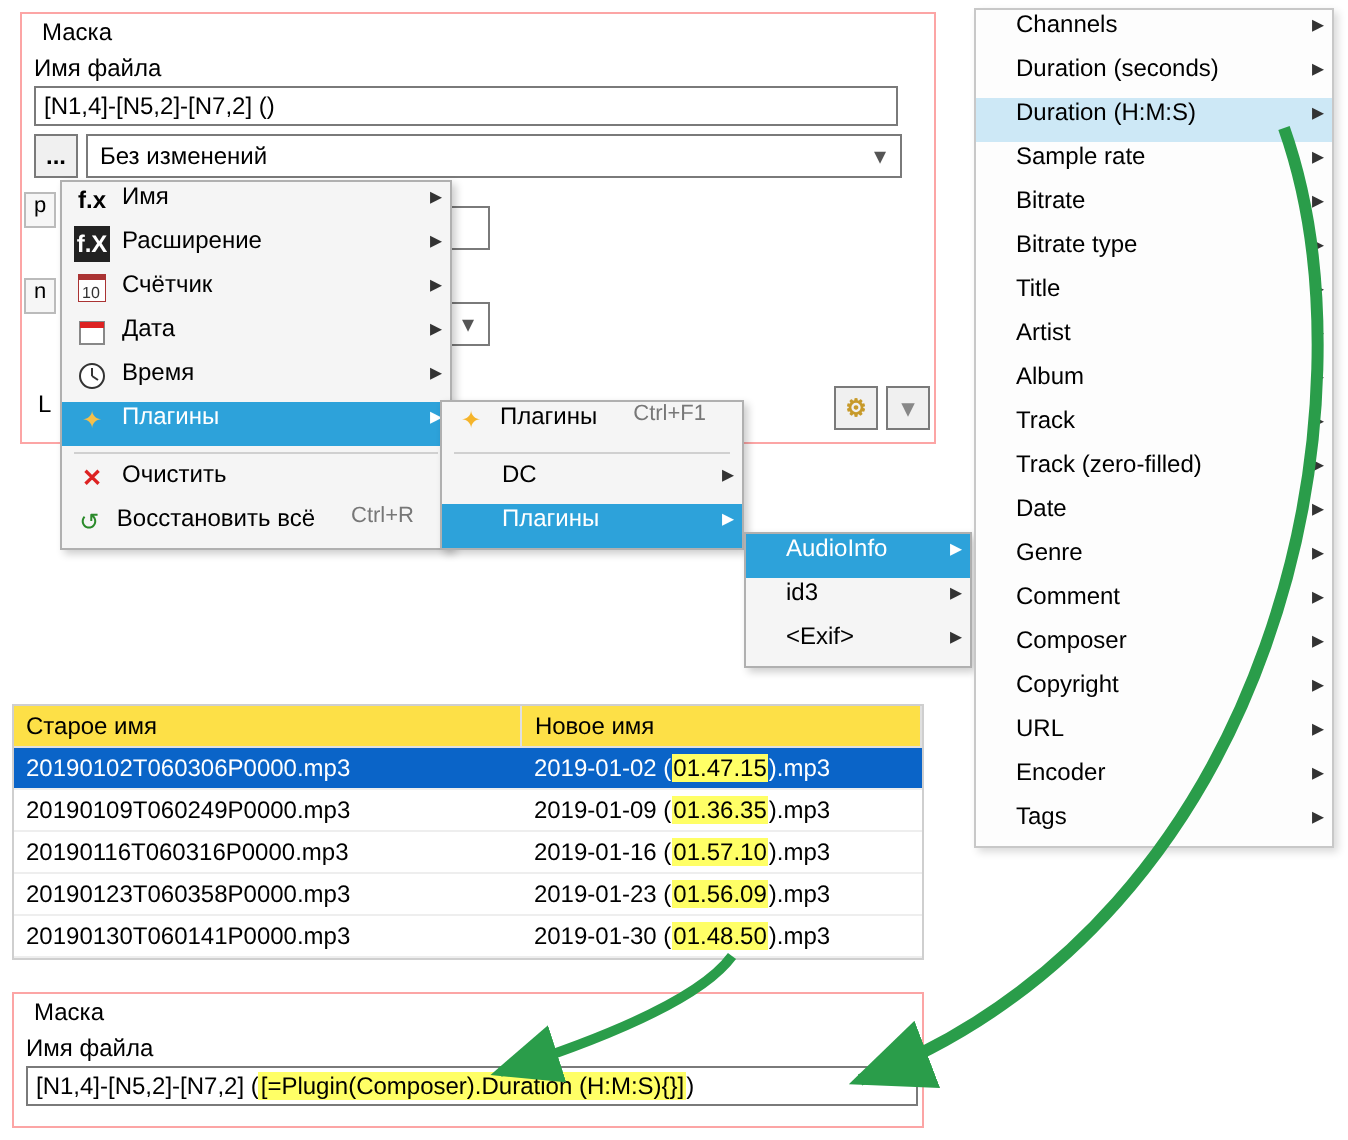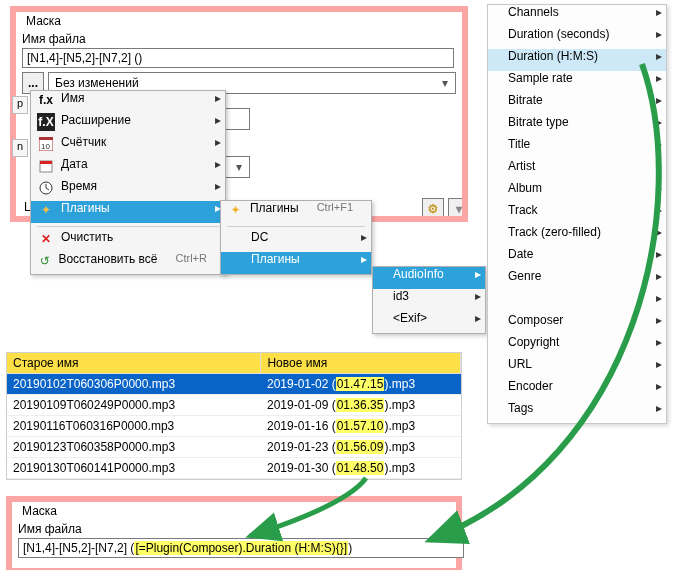--- a/index.html
+++ b/index.html
@@ -11,21 +11,21 @@
     height: 570px;
     position: relative;
     color: #000;
   }
   .panel {
     position: absolute;
     border: 1px solid #cfcfcf;
     background: #fff;
   }
   .groupbox {
-    border: 6px solid #fca5a5;
+    border: 1px solid #fca5a5;
     padding: 4px 6px 10px 6px;
     background: #fff;
   }
   .groupbox-legend {
     position: relative;
     top: -2px;
     background: #fff;
     padding: 0 4px;
     color: #000;
   }
@@ -313,20 +313,21 @@
       </div>
       <div class="menu-item">
         <span class="label-text">Date</span>
         <span class="arrow">▸</span>
       </div>
       <div class="menu-item">
         <span class="label-text">Genre</span>
         <span class="arrow">▸</span>
       </div>
       <div class="menu-item">
+        <span class="label-text">Comment</span>
         <span class="arrow">▸</span>
       </div>
       <div class="menu-item">
         <span class="label-text">Composer</span>
         <span class="arrow">▸</span>
       </div>
       <div class="menu-item">
         <span class="label-text">Copyright</span>
         <span class="arrow">▸</span>
       </div>

